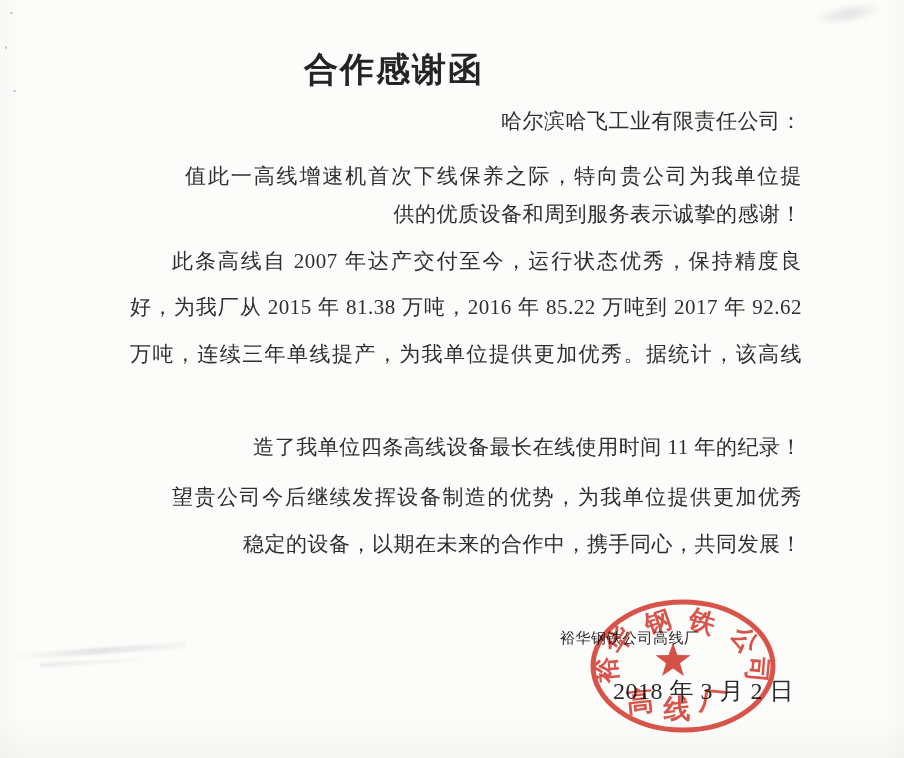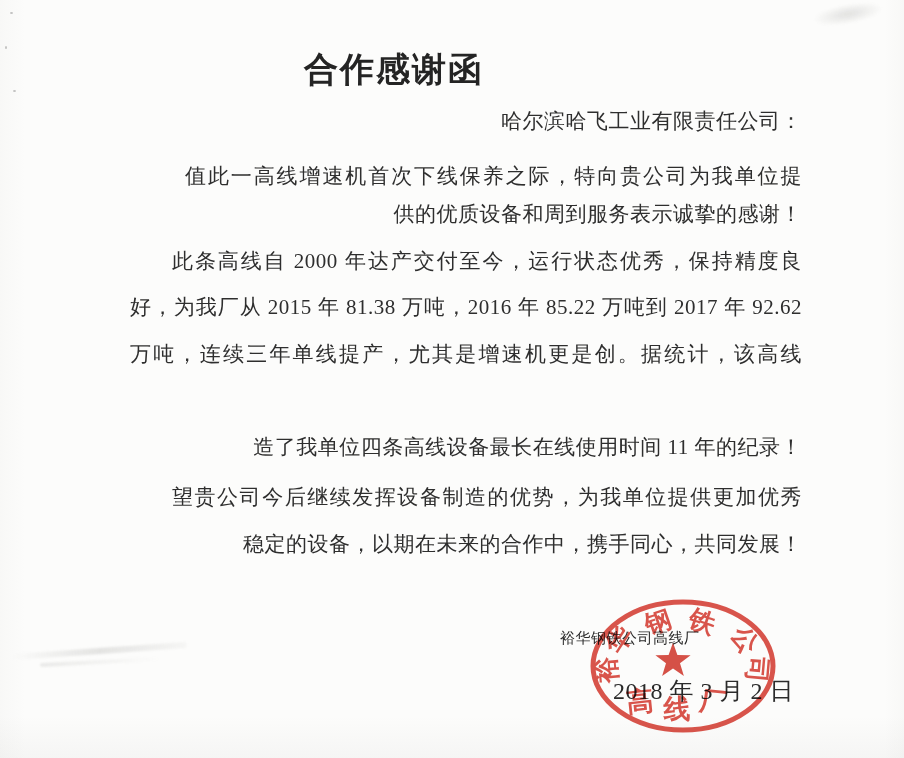--- a/index.html
+++ b/index.html
@@ -71,23 +71,23 @@
 <body>
 
 <div class="page">
 
   <h1 class="title">合作感谢函</h1>
 
   <div class="line" style="top:107px">哈尔滨哈飞工业有限责任公司：</div>
 
   <div class="line jf ind1" style="top:154px">值此一高线增速机首次下线保养之际，特向贵公司为我单位提</div>
   <div class="line" style="top:200px">供的优质设备和周到服务表示诚挚的感谢！</div>
-  <div class="line jf ind2" style="top:247px">此条高线自 2000 年达产交付至今，运行状态优秀，保持精度良</div>
+  <div class="line jf ind2" style="top:247px">此条高线自 2007 年达产交付至今，运行状态优秀，保持精度良</div>
   <div class="line jf" style="top:293px">好，为我厂从 2015 年 81.38 万吨，2016 年 85.22 万吨到 2017 年 92.62</div>
-  <div class="line jf" style="top:340px">万吨，连续三年单线提产，尤其是增速机更是创。据统计，该高线</div>
+  <div class="line jf" style="top:340px">万吨，连续三年单线提产，为我单位提供更加优秀。据统计，该高线</div>
   <div class="line" style="top:433px">造了我单位四条高线设备最长在线使用时间 11 年的纪录！</div>
   <div class="line jf ind2" style="top:483px">望贵公司今后继续发挥设备制造的优势，为我单位提供更加优秀</div>
   <div class="line" style="top:530px">稳定的设备，以期在未来的合作中，携手同心，共同发展！</div>
 
   <div class="signature">裕华钢铁公司高线厂</div>
   <div class="date">2018 年 3 月 2 日</div>
 
   <svg class="stamp-svg" viewBox="0 0 904 758">
     <g opacity="0.86">
       <ellipse cx="683" cy="666" rx="90" ry="64" fill="none" stroke="#d63a2f" stroke-width="5"></ellipse>

